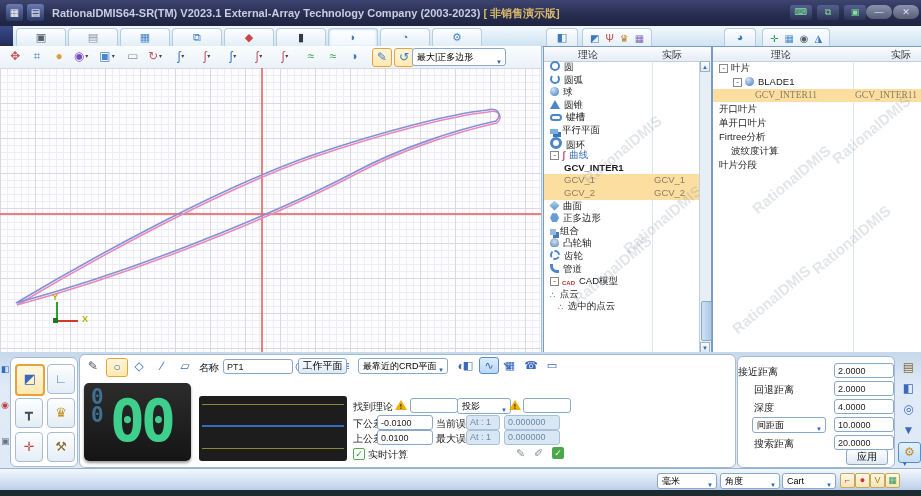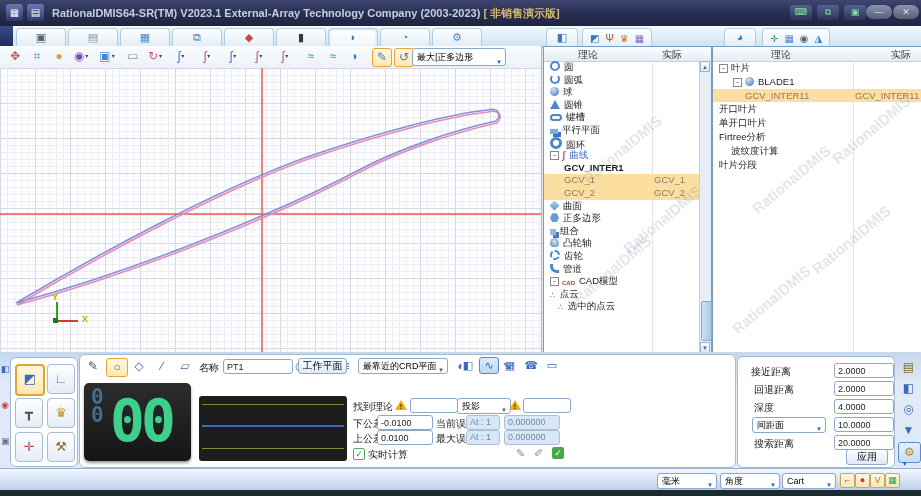--- a/index.html
+++ b/index.html
@@ -262,21 +262,21 @@
 
   <div id="rightpanel" class="abs panel">
     <div class="phead">
       <span style="left:58px">理论</span>
       <span style="left:178px">实际</span>
     </div>
     <div class="tree" id="blade-tree">
       <div class="colline" style="left:140px"></div>
     <div class="trow tall" style="padding-left: 6px;"><span class="texp">-</span><span>叶片</span></div>
         <div class="trow tall" style="padding-left: 20px;"><span class="texp">-</span><span class="tico ic-blade"></span><span>BLADE1</span></div>
-        <div class="trow tall sel" style="padding-left: 32px;"><span>GCV_INTER11</span><span class="tact" style="left: 142px;">GCV_INTER11</span></div>
+        <div class="trow tall sel" style="padding-left: 42px; font-family: Liberation Serif, serif;"><span>GCV_INTER11</span><span class="tact" style="left: 142px;">GCV_INTER11</span></div>
         <div class="trow tall" style="padding-left: 6px;"><span>开口叶片</span></div>
         <div class="trow tall" style="padding-left: 6px;"><span>单开口叶片</span></div>
         <div class="trow tall" style="padding-left: 6px;"><span>Firtree分析</span></div>
         <div class="trow tall" style="padding-left: 18px;"><span>波纹度计算</span></div>
         <div class="trow tall" style="padding-left: 6px;"><span>叶片分段</span></div>
         <div class="wm" style="left: 10px; top: 230px;">RationalDMIS</div>
         <div class="wm" style="left: 90px; top: 170px;">RationalDMIS</div>
         <div class="wm" style="left: 30px; top: 110px;">RationalDMIS</div>
         <div class="wm" style="left: 110px; top: 60px;">RationalDMIS</div>
       </div>
@@ -370,21 +370,21 @@
       <div class="mlabel" style="left:288px;top:93px">实时计算</div>
       <div id="edit-icons">
           <div class="abs" style="left: 436px; top: 92px; font-size: 11px; color: rgb(136, 146, 158);">✎</div>
           <div class="abs" style="left: 454px; top: 92px; font-size: 11px; color: rgb(136, 146, 158);">✐</div>
           <div class="abs" style="left: 472px; top: 92px; font-size: 9px; color: rgb(255, 255, 255); background: rgb(74, 168, 74); width: 12px; height: 12px; border-radius: 2px; text-align: center; line-height: 12px;">✓</div>
         </div>
     </div>
 
     <div class="wpanel" style="left:737px;top:4px;width:156px;height:110px">
       <div id="probe-rows">
-          <div class="mlabel" style="left: 13px; top: 8px;">接近距离</div>
+          <div class="mlabel" style="left: 0; top: 8px;">接近距离</div>
           <input class="minput" value="2.0000" style="left: 96px; top: 6px; width: 52px;">
           <div class="mlabel" style="left: 16px; top: 26px;">回退距离</div>
           <input class="minput" value="2.0000" style="left: 96px; top: 24px; width: 52px;">
           <div class="mlabel" style="left: 16px; top: 44px;">深度</div>
           <input class="minput" value="4.0000" style="left: 96px; top: 42px; width: 52px;">
           <div class="mcombo" style="left: 14px; top: 60px; width: 68px;"><span>间距面</span><span class="dd">▼</span></div>
           <input class="minput" value="10.0000" style="left: 96px; top: 60px; width: 52px;">
           <div class="mlabel" style="left: 16px; top: 80px;">搜索距离</div>
           <input class="minput" value="20.0000" style="left: 96px; top: 78px; width: 52px;">
         </div>

